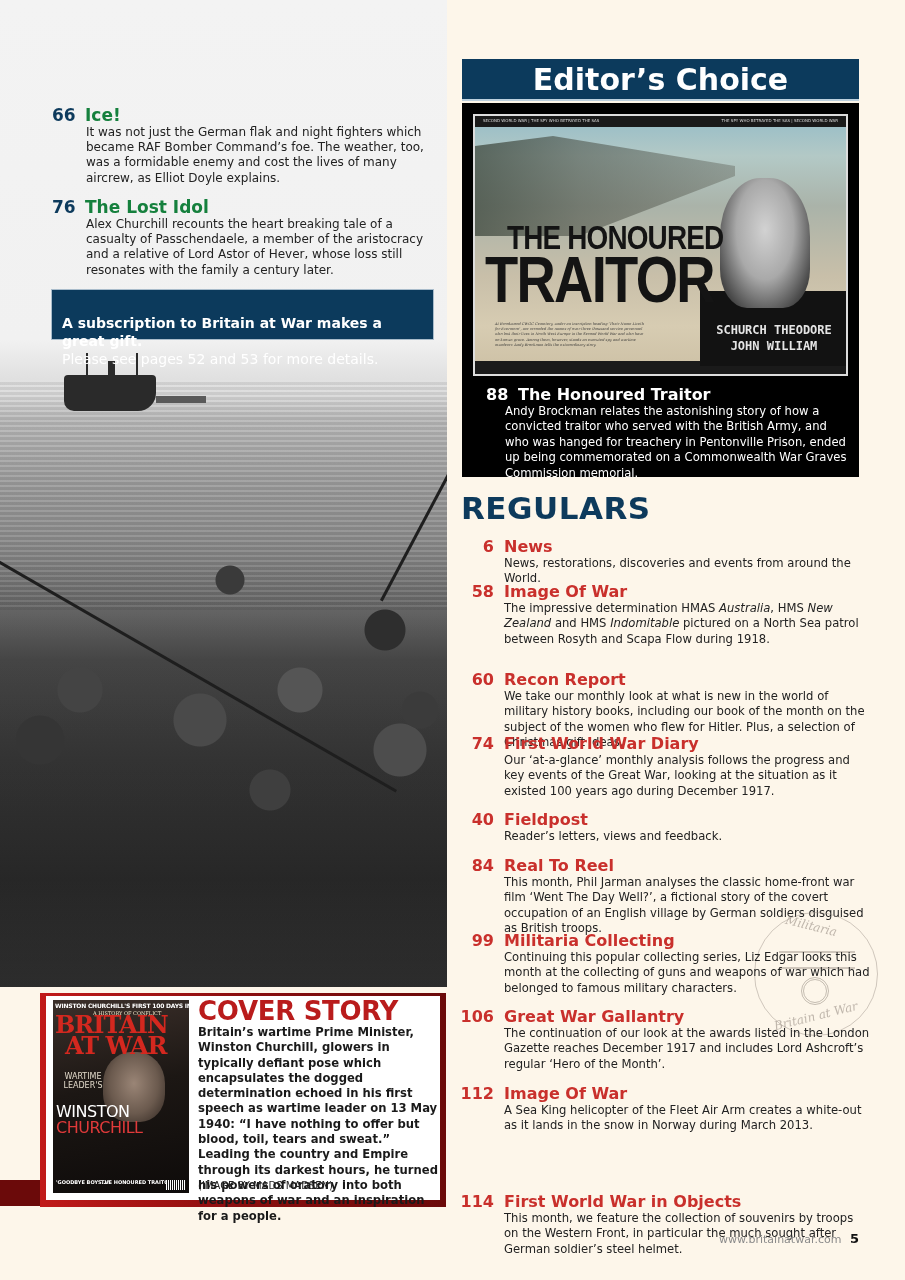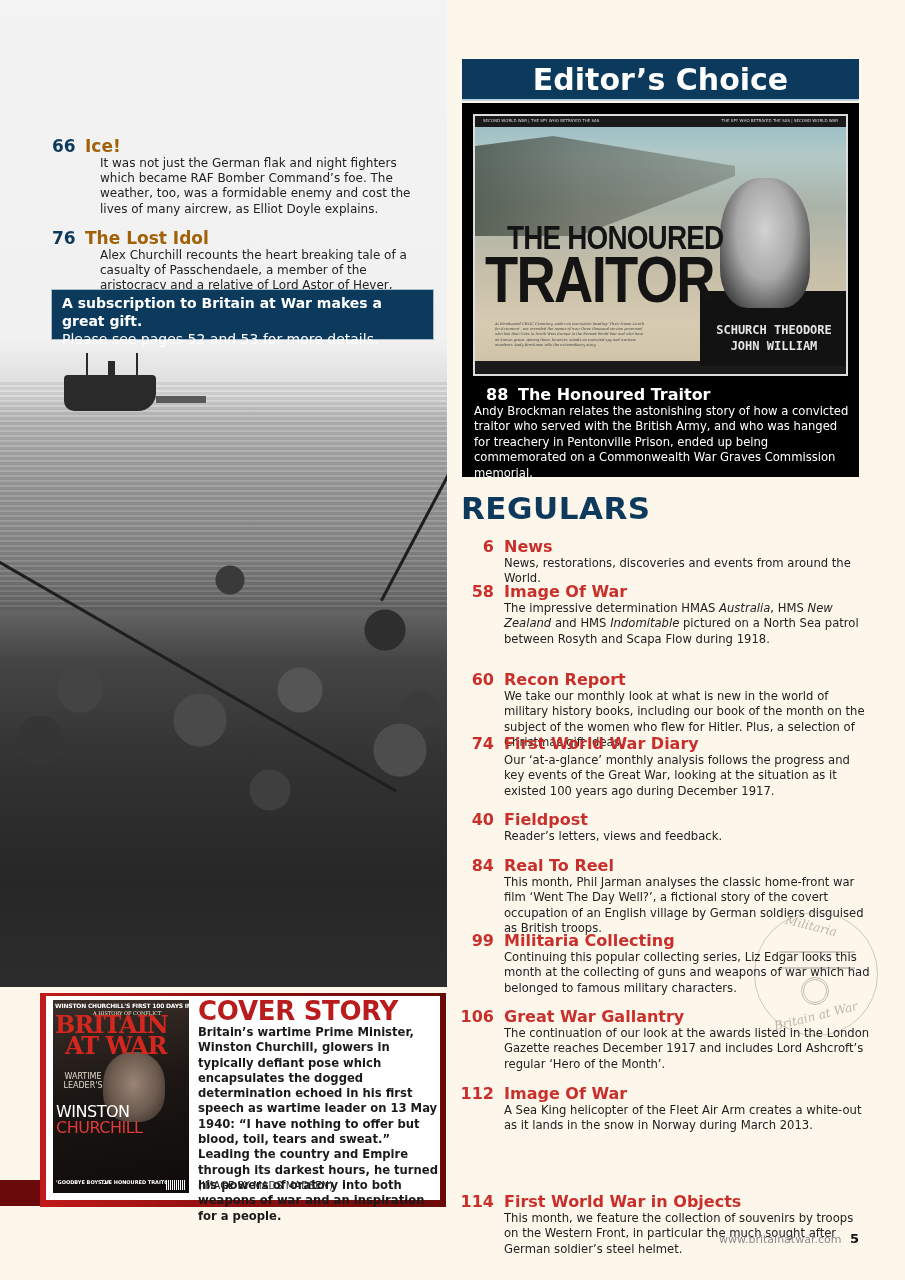--- a/index.html
+++ b/index.html
@@ -40,28 +40,28 @@
         radial-gradient(circle at 200px 160px, #4a4a4a 0 26px, transparent 27px),
         radial-gradient(circle at 400px 190px, #4d4d4d 0 26px, transparent 27px),
         radial-gradient(circle at 270px 230px, #3f3f3f 0 20px, transparent 21px),
         linear-gradient(180deg, rgba(0,0,0,0) 0, rgba(20,20,20,0.4) 100%);
     }
     .rope1 { position: absolute; left: -10px; top: 555px; width: 470px; height: 3px; background: #1e1e1e; transform-origin: 0 0; transform: rotate(30deg); }
     .rope2 { position: absolute; left: 380px; top: 600px; width: 160px; height: 3px; background: #1e1e1e; transform-origin: 0 0; transform: rotate(-62deg); }
 
     
     .left-item { position: absolute; left: 52px; width: 380px; }
-    .left-item .row { display: flex; align-items: flex-end; margin-top: 31px; }
+    .left-item .row { display: flex; align-items: flex-end; }
     .left-item .num { font-weight: bold; font-size: 17px; color: #0d3a5c; width: 33px; }
-    .left-item .title { font-weight: bold; font-size: 17px; color: #a16207; }
-    .left-item .desc { margin-left: 48px; font-size: 12px; line-height: 15.2px; color: #222; }
+    .left-item .title { font-weight: bold; font-size: 17px; color: #15803d; }
+    .left-item .desc { margin-left: 34px; font-size: 12px; line-height: 15.2px; color: #222; }
 
     .sub-box {
       position: absolute; left: 51px; top: 289px; width: 383px; height: 51px;
-      background: #0c3a5c; color: #fff; padding: 4px 10px;
+      background: #0c3a5c; color: #fff; padding: 24px 10px;
       border: 1px solid #a9bccb;
     }
     .sub-box .l1 { font-weight: bold; font-size: 14px; line-height: 18px; }
     .sub-box .l2 { font-size: 14px; line-height: 18px; }
 
     
     .cover-band {
       position: absolute; left: 0; top: 1180px; width: 445px; height: 26px;
       background: #6b0a0a;
     }
@@ -126,21 +126,21 @@
     .spread-body { position: absolute; left: 225px; top: 175px; width: 150px; height: 75px; background: #121212; }
     .spread-t1 { position: absolute; left: 32px; top: 104px; font-family: "Liberation Sans", sans-serif; font-weight: bold; font-size: 34px; color: #141414; letter-spacing: -1px; transform: scaleX(0.82); transform-origin: 0 0; white-space: nowrap; line-height: 34px; }
     .spread-t2 { position: absolute; left: 10px; top: 132px; font-family: "Liberation Sans", sans-serif; font-weight: bold; font-size: 64px; color: #141414; letter-spacing: -2px; transform: scaleX(0.85); transform-origin: 0 0; white-space: nowrap; line-height: 64px; }
     .spread-name { position: absolute; left: 225px; top: 206px; width: 148px; text-align: center; color: #e5e5e5; font-family: "DejaVu Sans Mono", monospace; font-weight: bold; font-size: 12px; line-height: 16px; }
     .spread-intro { position: absolute; left: 20px; top: 206px; width: 150px; font-family: "DejaVu Serif", serif; font-style: italic; font-size: 3.6px; line-height: 5.2px; color: #333; }
 
     .ec-item { position: absolute; left: 474px; top: 385px; width: 380px; color: #fff; }
     .ec-item .row { display: flex; align-items: flex-start; margin-left: 12px; }
     .ec-item .num { font-weight: bold; font-size: 16px; width: 32px; }
     .ec-item .title { font-weight: bold; font-size: 16px; }
-    .ec-item .desc { font-size: 11.6px; line-height: 15.4px; }
+    .ec-item .desc { margin-left: 31px; font-size: 11.6px; line-height: 15.4px; }
 
     .regulars-title { position: absolute; left: 461px; top: 490px; font-size: 31px; font-weight: bold; color: #0d3a5c; letter-spacing: 0.5px; }
 
     .reg-item { position: absolute; left: 460px; width: 410px; }
     .reg-item .row { display: flex; align-items: baseline; }
     .reg-item .num { font-weight: bold; font-size: 16px; color: #c9302c; width: 34px; text-align: right; margin-right: 10px; }
     .reg-item .title { font-weight: bold; font-size: 16px; color: #c9302c; }
     .reg-item .desc { margin-left: 44px; font-size: 11.6px; line-height: 15.3px; color: #222; }
 
     .stamp {

